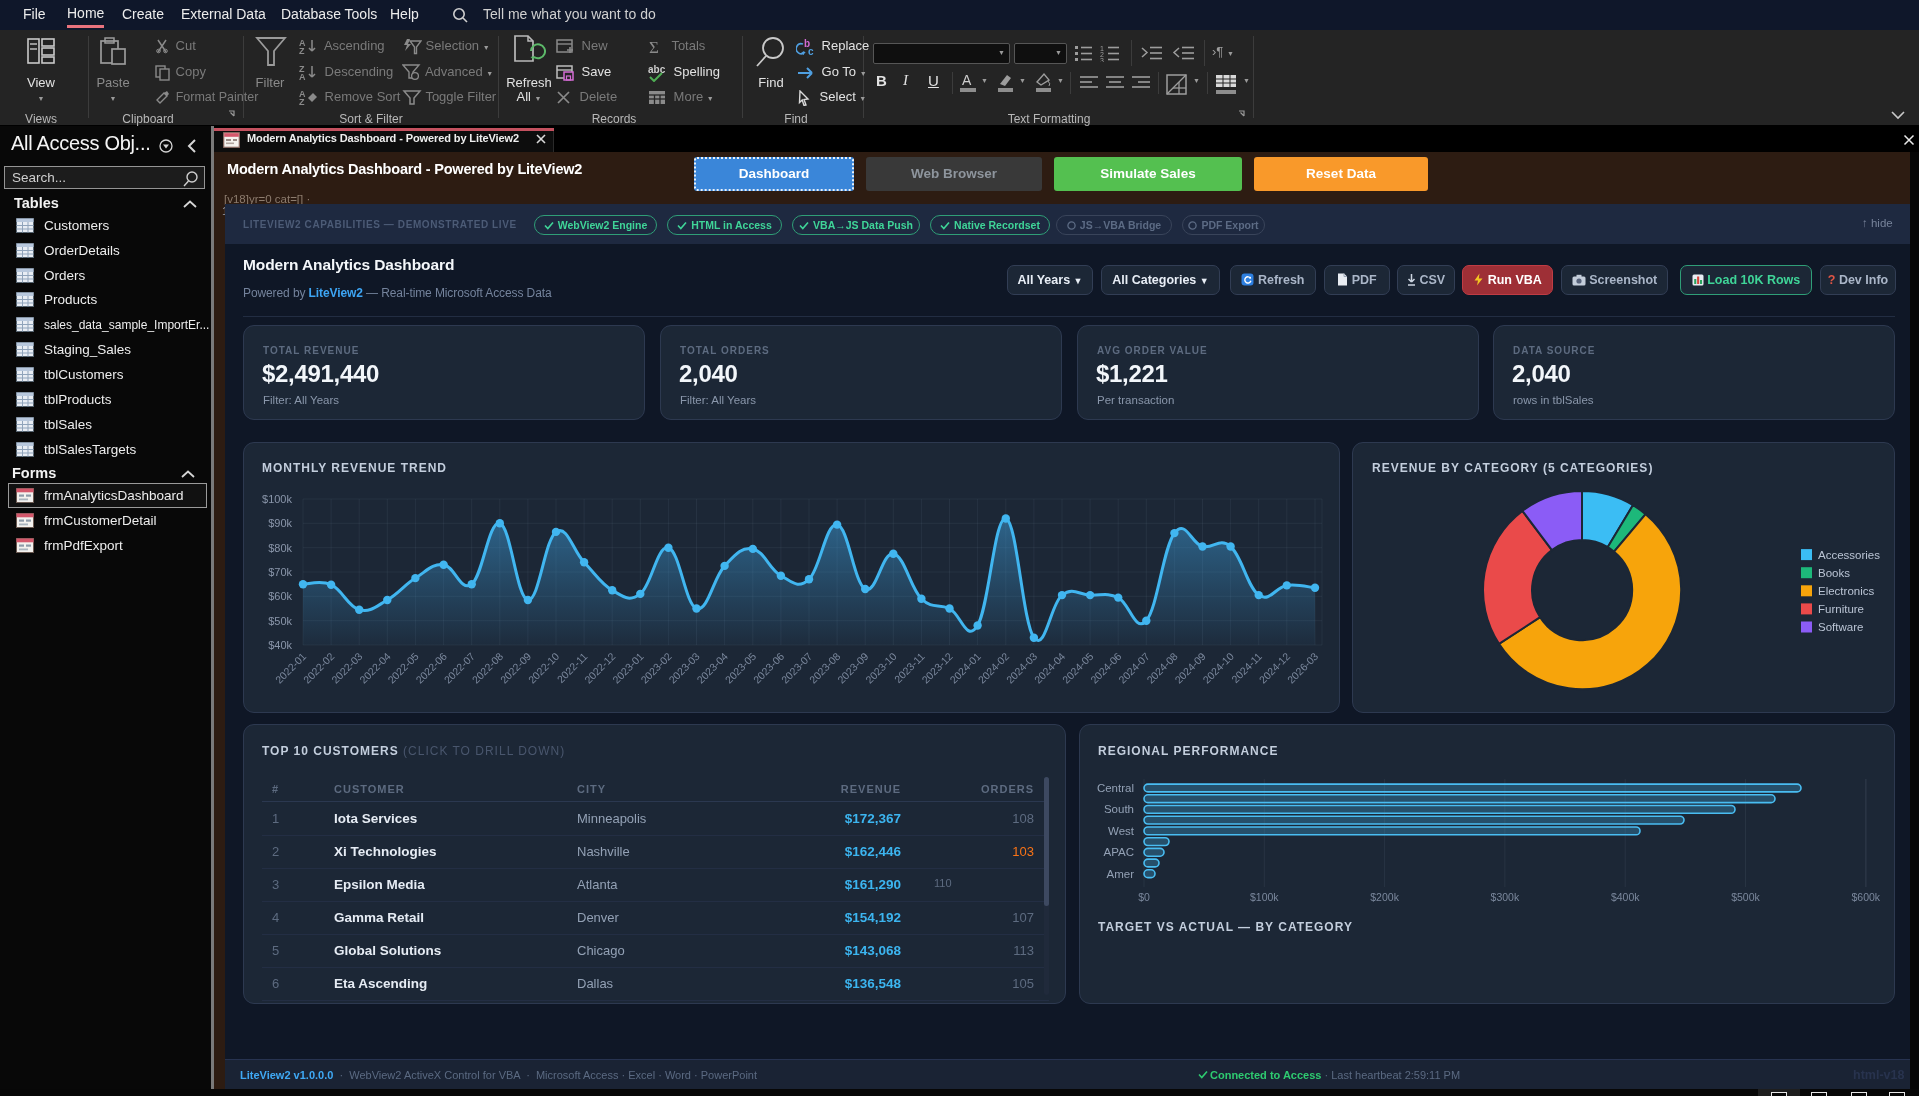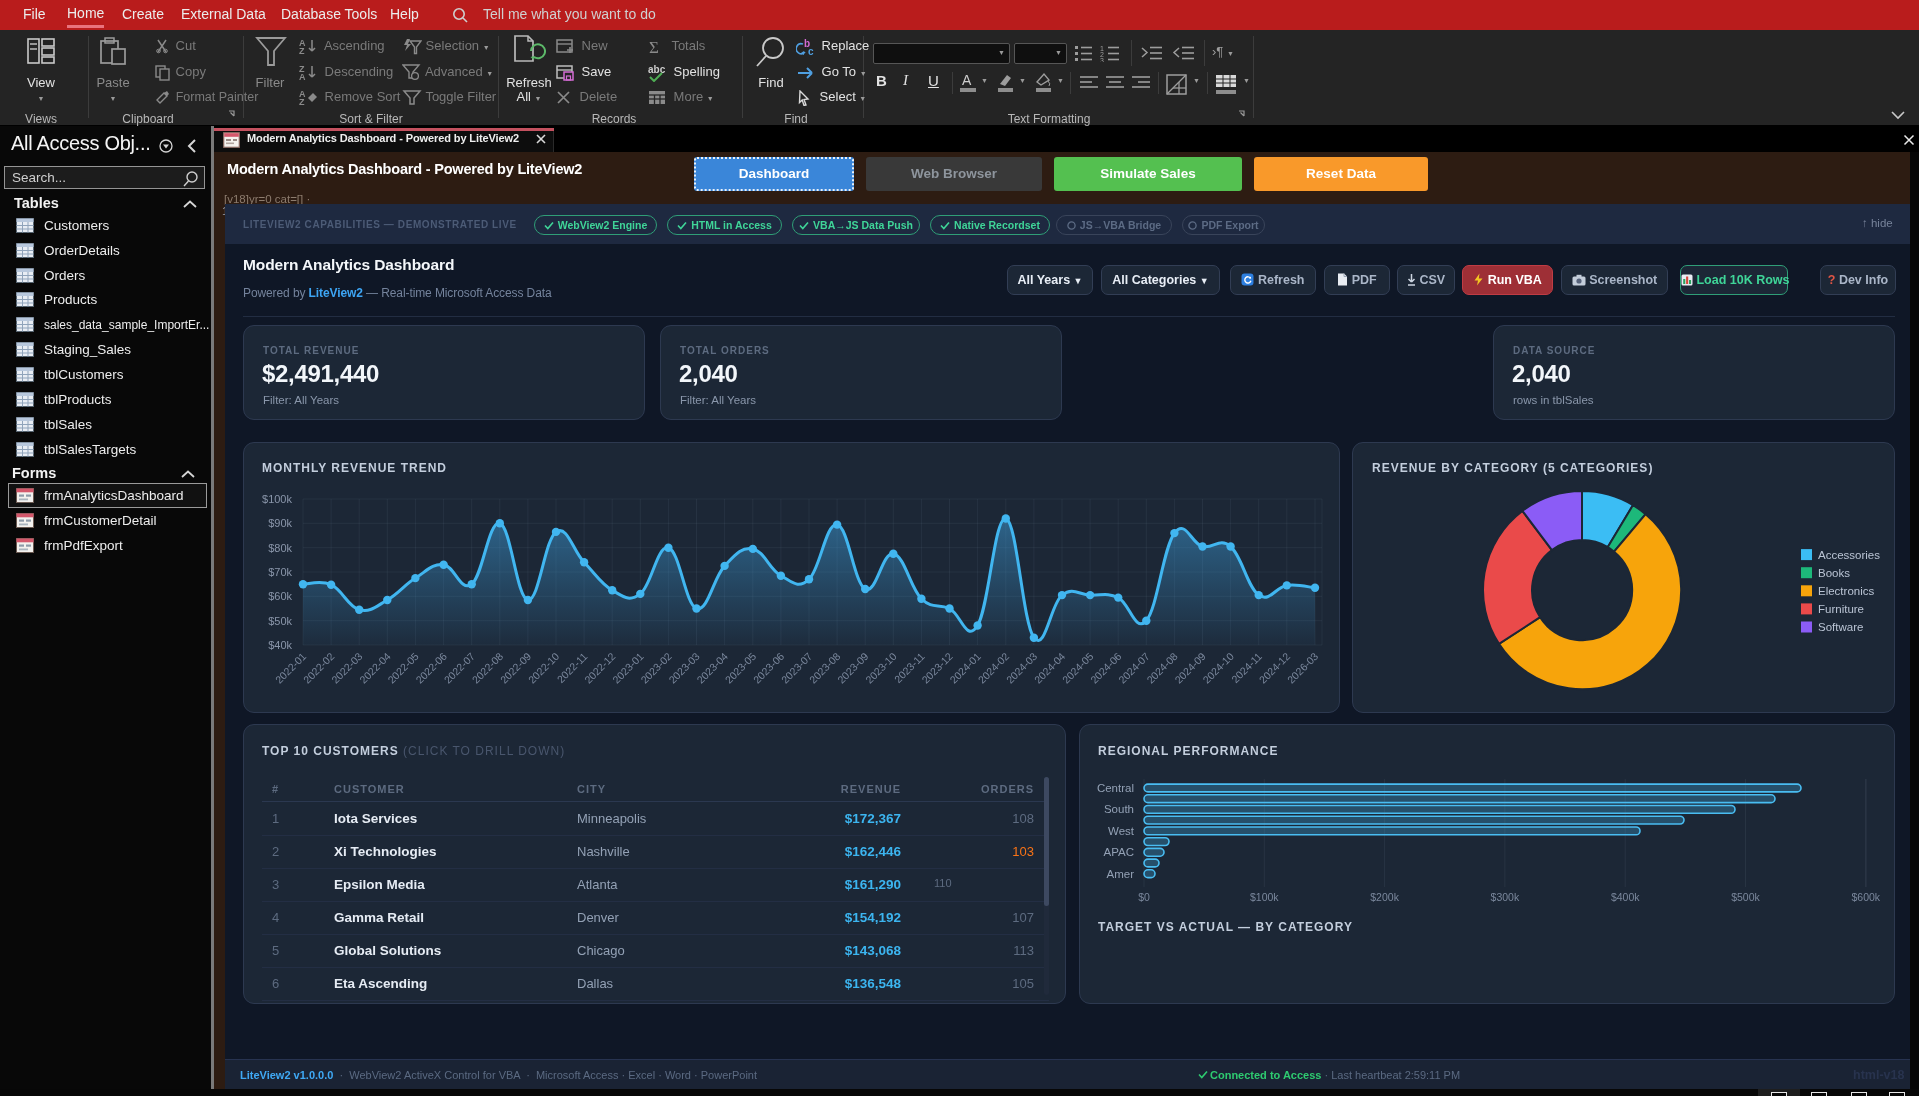--- a/index.html
+++ b/index.html
@@ -1,19 +1,19 @@
 <!DOCTYPE html>
 <html><head><meta charset="utf-8"><title>Access</title>
 <style>
 *{margin:0;padding:0;box-sizing:border-box}
 html,body{width:1919px;height:1096px;overflow:hidden;background:#050505;font-family:"Liberation Sans",sans-serif}
 .abs{position:absolute}
 #stage{position:relative;width:1919px;height:1096px}
 
-#menubar{position:absolute;left:0;top:0;width:1919px;height:30px;background:#b91c1c;color:#ececec;font-size:14px}
+#menubar{position:absolute;left:0;top:0;width:1919px;height:30px;background:#0f172a;color:#ececec;font-size:14px}
 #menubar .mi{position:absolute;top:0;height:30px;line-height:29px}
 #menubar .mi.home{border-bottom:3px solid #e9737e;height:28px;line-height:26px}
 
 #ribbon{position:absolute;left:0;top:30px;width:1919px;height:96px;background:#242424;color:#d6d6d6;border-bottom:1px solid #000}
 .rsep{position:absolute;top:6px;height:82px;width:1px;background:#3c3c3c}
 .rlabel{position:absolute;top:82px;font-size:12px;color:#b8b8b8;text-align:right;transform:translateX(-50%);white-space:nowrap}
 .rbig{position:absolute;top:46px;line-height:14px;text-align:center;font-size:13px;color:#e2e2e2;transform:translateX(-50%)}
 .rsm{position:absolute;font-size:13px;white-space:nowrap;height:18px;line-height:18px}
 .dis{color:#7a7a7a}
 .en{color:#e2e2e2}
@@ -501,37 +501,42 @@
           <path d="M1 12 h7" stroke="#cdd6e2" stroke-width="1.5"></path>
         </svg> CSV</div>
  <div class="tbtn" style="left:1237px;top:61px;width:91px;background:#9e2f36;border-color:#c03c44;color:#fff"><svg class="ic" width="11" height="13" style="margin-bottom:2px">
           <path d="M6.5 0.5 L1.5 7.5 H5 L4 12.5 L9.5 5.5 H5.8 Z" fill="#f3c522"></path>
         </svg> Run VBA</div>
  <div class="tbtn" style="left:1336px;top:61px;width:107px"><svg class="ic" width="14" height="12" style="margin-bottom:2px">
           <rect x="0.5" y="2.5" width="13" height="9" rx="1.5" fill="#c3cdda"></rect>
           <rect x="4.5" y="0.8" width="5" height="3" fill="#c3cdda"></rect>
           <circle cx="7" cy="7" r="2.6" fill="#56627a"></circle>
         </svg> Screenshot</div>
- <div class="tbtn" style="left:1455px;top:61px;width:108px;border-color:#2f9e77;color:#3fd598"><svg class="ic" width="12" height="12" style="margin-bottom:2px">
+ <div class="tbtn" style="left:1455px;top:61px;width:132px;border-color:#2f9e77;color:#3fd598"><svg class="ic" width="12" height="12" style="margin-bottom:2px">
           <rect x="0.5" y="0.5" width="11" height="11" rx="1.5" fill="#e8ecf2"></rect>
           <rect x="2.2" y="5" width="2.1" height="5" fill="#2ba35f"></rect>
           <rect x="5.1" y="2.5" width="2.1" height="7.5" fill="#d8463c"></rect>
           <rect x="8" y="6" width="2.1" height="4" fill="#2ba35f"></rect>
         </svg> Load 10K Rows</div>
  <div class="tbtn" style="left:1595px;top:61px;width:76px"><span style="color:#e05545;font-weight:bold">?</span> Dev Info</div>
  <div class="abs" style="left:18px;top:112px;width:1652px;height:1px;background:#222d42"></div>
  <div class="card" style="left:18px;top:121px;width:402px;height:95px">
    <div class="klabel">TOTAL REVENUE</div>
         <div class="kval">$2,491,440</div>
         <div class="ksub">Filter: All Years</div>
  </div>
  <div class="card" style="left:435px;top:121px;width:402px;height:95px">
    <div class="klabel">TOTAL ORDERS</div>
         <div class="kval">2,040</div>
         <div class="ksub">Filter: All Years</div>
+ </div>
+ <div class="card" style="left:852px;top:121px;width:402px;height:95px">
+   <div class="klabel">AVG ORDER VALUE</div>
+        <div class="kval">$1,221</div>
+        <div class="ksub">Per transaction</div>
  </div>
  <div class="card" style="left:1268px;top:121px;width:402px;height:95px">
    <div class="klabel">DATA SOURCE</div>
         <div class="kval">2,040</div>
         <div class="ksub">rows in tblSales</div>
  </div>
 <div class="card" style="left:18px;top:238px;width:1097px;height:271px">
 <div class="ctitle" style="left:18px;top:18px">MONTHLY REVENUE TREND</div>
 <svg width="1095" height="269" style="position:absolute;left:0;top:0">
 <defs>

